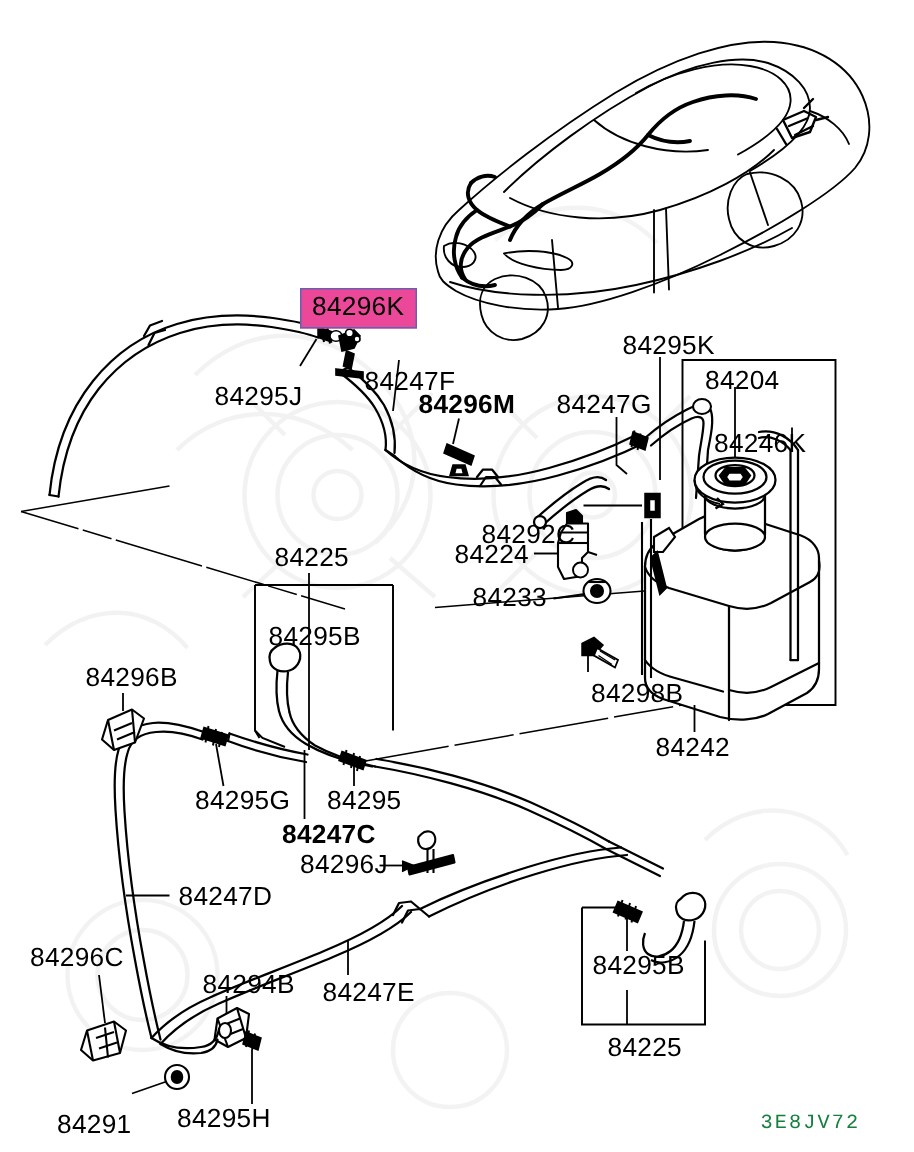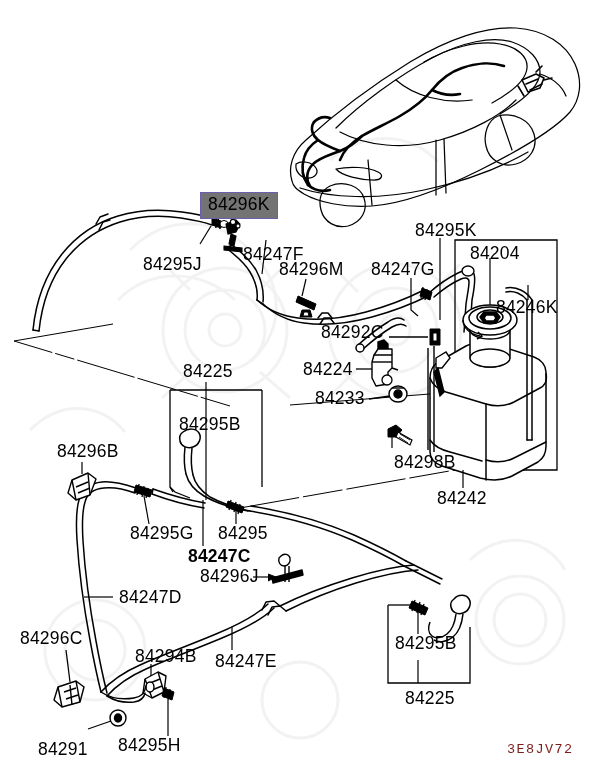--- a/index.html
+++ b/index.html
@@ -17,37 +17,37 @@
     position:absolute;
     font-family:"Liberation Sans",sans-serif;
     font-size:17.5px;
     color:#000;
     white-space:nowrap;
     letter-spacing:0.2px;
     line-height:1;
   }
   .hl{
     position:absolute;
-    background:#737373;
+    background:#ec4899;
     border:1.5px solid #6a5fae;
     padding:3px 7px 4px 7px;
     font-size:17.5px;
     font-family:"Liberation Sans",sans-serif;
     color:#000;
     letter-spacing:0.2px;
     line-height:1;
     white-space:nowrap;
     box-sizing:border-box;
   }
   .code{
     position:absolute;
     font-family:"Liberation Mono",monospace;
     font-size:13.5px;
     letter-spacing:1.4px;
-    color:#7f1d1d;
+    color:#15803d;
   }
 </style>
 </head>
 <body>
 
 <div id="stage">
 
   <svg width="609" height="768" viewBox="0 0 609 768">
 
     <g opacity="0.10" fill="none" stroke="#8a8a8a" stroke-width="3">
@@ -471,26 +471,26 @@
 
     <path d="M206 382 L206 500" fill="none" stroke="#000" stroke-width="1.2"></path>
     <path d="M206 436 L206 390" fill="none" stroke="#000" stroke-width="0"></path>
 
   </svg>
 
   <div class="hl" style="left:200px;top:192px;">84296K</div>
 
   <div class="lbl" style="left:243px;top:228px;margin-top:18px;">84247F</div>
   <div class="lbl" style="left:143px;top:256px;">84295J</div>
-  <div class="lbl" style="left:279px;top:261px;">84296M</div>
+  <div class="lbl" style="left:279px;top:261px;font-weight:bold;">84296M</div>
   <div class="lbl" style="left:371px;top:261px;">84247G</div>
   <div class="lbl" style="left:415px;top:222px;">84295K</div>
   <div class="lbl" style="left:470px;top:245px;">84204</div>
-  <div class="lbl" style="left:496px;top:287px;margin-top:12px;">84246K</div>
-  <div class="lbl" style="left:321px;top:324px;">84292C</div>
+  <div class="lbl" style="left:476px;top:287px;">84246K</div>
+  <div class="lbl" style="left:321px;top:348px;">84292C</div>
   <div class="lbl" style="left:303px;top:361px;">84224</div>
   <div class="lbl" style="left:315px;top:390px;">84233</div>
   <div class="lbl" style="left:362px;top:454px;margin-left:32px;">84298B</div>
   <div class="lbl" style="left:437px;top:490px;">84242</div>
   <div class="lbl" style="left:183px;top:363px;">84225</div>
   <div class="lbl" style="left:179px;top:416px;">84295B</div>
   <div class="lbl" style="left:57px;top:443px;">84296B</div>
   <div class="lbl" style="left:130px;top:525px;">84295G</div>
   <div class="lbl" style="left:218px;top:525px;">84295</div>
   <div class="lbl" style="left:188px;top:548px;font-weight:bold;">84247C</div>

